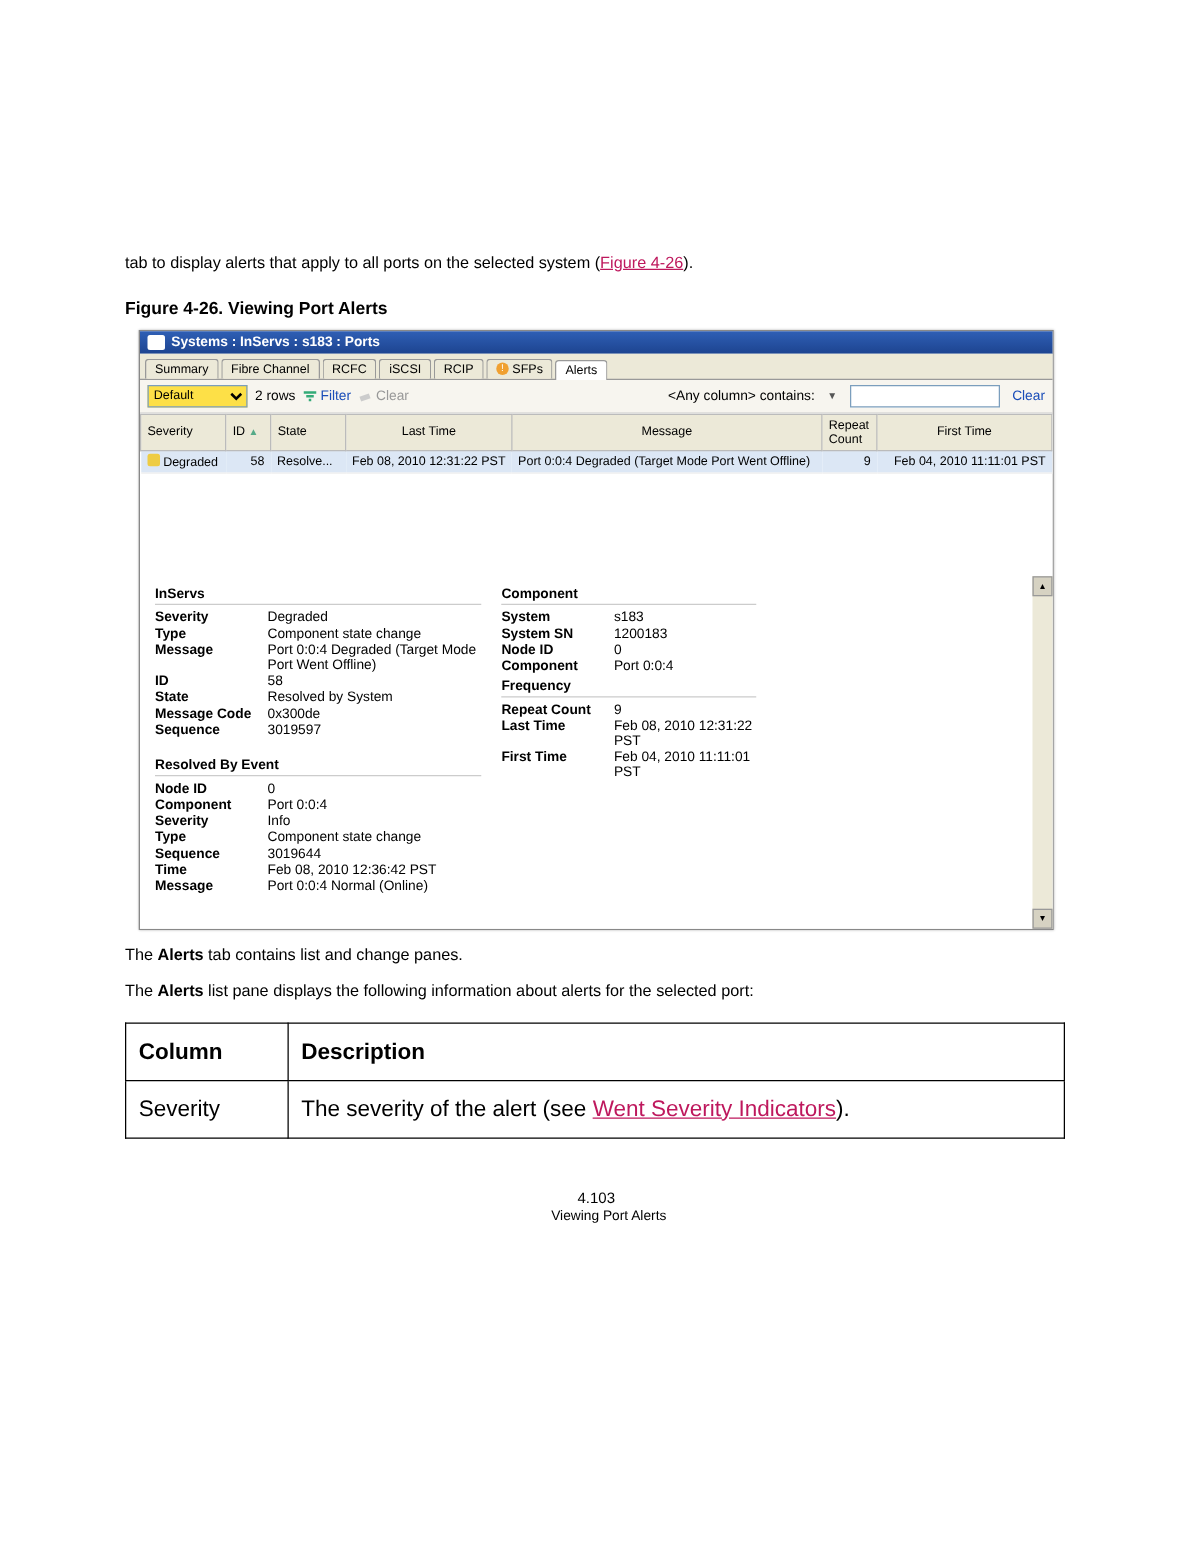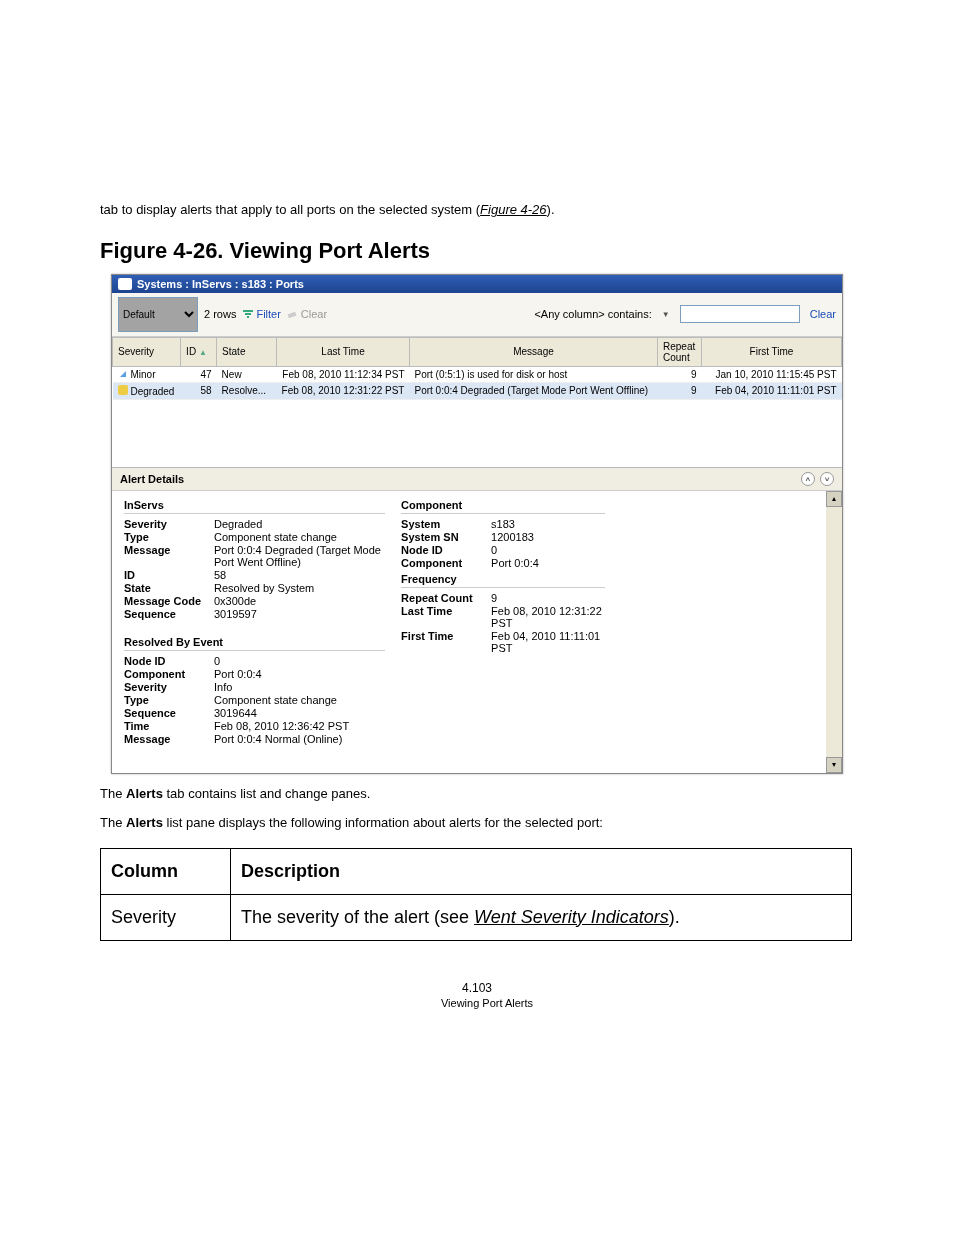--- a/index.html
+++ b/index.html
@@ -10,23 +10,23 @@
     color: #000;
     background: #fff;
     width: 954px;
     padding-top: 200px;
   }
   .body-text {
     padding: 0 100px;
     margin-bottom: 10px;
     line-height: 1.5;
   }
-  .link { color: #000000; text-decoration: underline; font-style: italic; }
+  .link { color: #be185d; text-decoration: underline; }
   .heading {
-    font-size: 22px;
+    font-size: 14px;
     font-weight: bold;
     padding: 0 100px;
     margin: 18px 0 10px 0;
   }
   .app-frame {
     margin: 10px auto;
     width: 732px;
     border: 1px solid #888;
     font-family: Tahoma, sans-serif;
     font-size: 11px;
@@ -77,23 +77,23 @@
   .filterbar {
     background: #f7f5ef;
     padding: 4px 6px;
     display: flex;
     align-items: center;
     gap: 6px;
     border-bottom: 1px solid #ccc;
   }
   .dropdown {
     border: 1px solid #7b9ebd;
-    background: #a3a3a3;
+    background: #fde047;
     font-size: 10px;
-    height: 35px;
+    height: 18px;
   }
   .filter-link { color: #1a4db8; display:flex;align-items:center;gap:2px; }
   .filter-gray { color: #999; display:flex;align-items:center;gap:2px;}
   .filter-icon {
     width:12px;height:10px;display:inline-block;
   }
   .spacer { flex: 1; }
   .filter-input {
     border: 1px solid #7b9ebd;
     height: 18px;
@@ -207,20 +207,32 @@
 
 <div class="heading">Figure 4-26.  Viewing Port Alerts</div>
 
 <div class="app-frame">
 
   <div class="titlebar">
     <span class="titlebar-icon"></span>
     <span>Systems : InServs : s183 : Ports</span>
   </div>
 
+  <div class="tabs-row">
+    <div class="tab">Summary</div>
+    <div class="tab">Fibre Channel</div>
+    <div class="tab">RCFC</div>
+    <div class="tab">iSCSI</div>
+    <div class="tab">RCIP</div>
+    <div class="tab">
+      <span class="warn-icon">!</span>
+      <span>SFPs</span>
+    </div>
+    <div class="tab active">Alerts</div>
+  </div>
 
   <div class="filterbar">
     <select class="dropdown" style="width:80px;">
       <option>Default</option>
     </select>
     <span>2 rows</span>
     <span class="filter-link">
       <svg class="filter-icon" viewBox="0 0 12 10">
           <rect x="1" y="1" width="10" height="2" fill="#3a7"></rect>
           <rect x="3" y="4" width="6" height="2" fill="#3a7"></rect>
@@ -248,51 +260,33 @@
           <th>Severity</th>
           <th style="width:36px;"><span>ID</span> <span class="sort">▲</span></th>
           <th style="width:60px;">State</th>
           <th style="width:130px;text-align:center;">Last Time</th>
           <th style="text-align:center;">Message</th>
           <th style="width:44px;">Repeat Count</th>
           <th style="width:140px;text-align:center;">First Time</th>
         </tr>
       </thead>
       <tbody>
-        <tr>
-          <td><span class="sev-minor"><svg width="10" height="10">
-                  <polygon points="2,8 8,8 8,2" fill="#5aa0e0"></polygon>
-                </svg></span><span>Minor</span></td>
-          <td style="text-align:right;">47</td>
-          <td>New</td>
-          <td style="text-align:right;">Feb 08, 2010 11:12:34 PST</td>
-          <td>Port (0:5:1) is used for disk or host</td>
-          <td style="text-align:right;">9</td>
-          <td style="text-align:right;">Jan 10, 2010 11:15:45 PST</td>
-        </tr>
         <tr class="sel">
           <td><span class="sev-deg"></span><span>Degraded</span></td>
           <td style="text-align:right;">58</td>
           <td>Resolve...</td>
           <td style="text-align:right;">Feb 08, 2010 12:31:22 PST</td>
           <td>Port 0:0:4 Degraded (Target Mode Port Went Offline)</td>
           <td style="text-align:right;">9</td>
           <td style="text-align:right;">Feb 04, 2010 11:11:01 PST</td>
         </tr>
       </tbody>
     </table>
   </div>
 
-  <div class="section-title">
-    <span>Alert Details</span>
-    <span class="controls">
-      <span>˄</span>
-      <span>˅</span>
-    </span>
-  </div>
 
   <div class="details-body">
     <div class="scrollbar-thumb">▴</div>
     <div class="scrollbar-thumb bottom">▾</div>
 
     <div class="details-col">
       <div class="sub-head">InServs</div>
       <div class="kv">
           <span class="k">Severity</span>
           <span class="v">Degraded</span>

